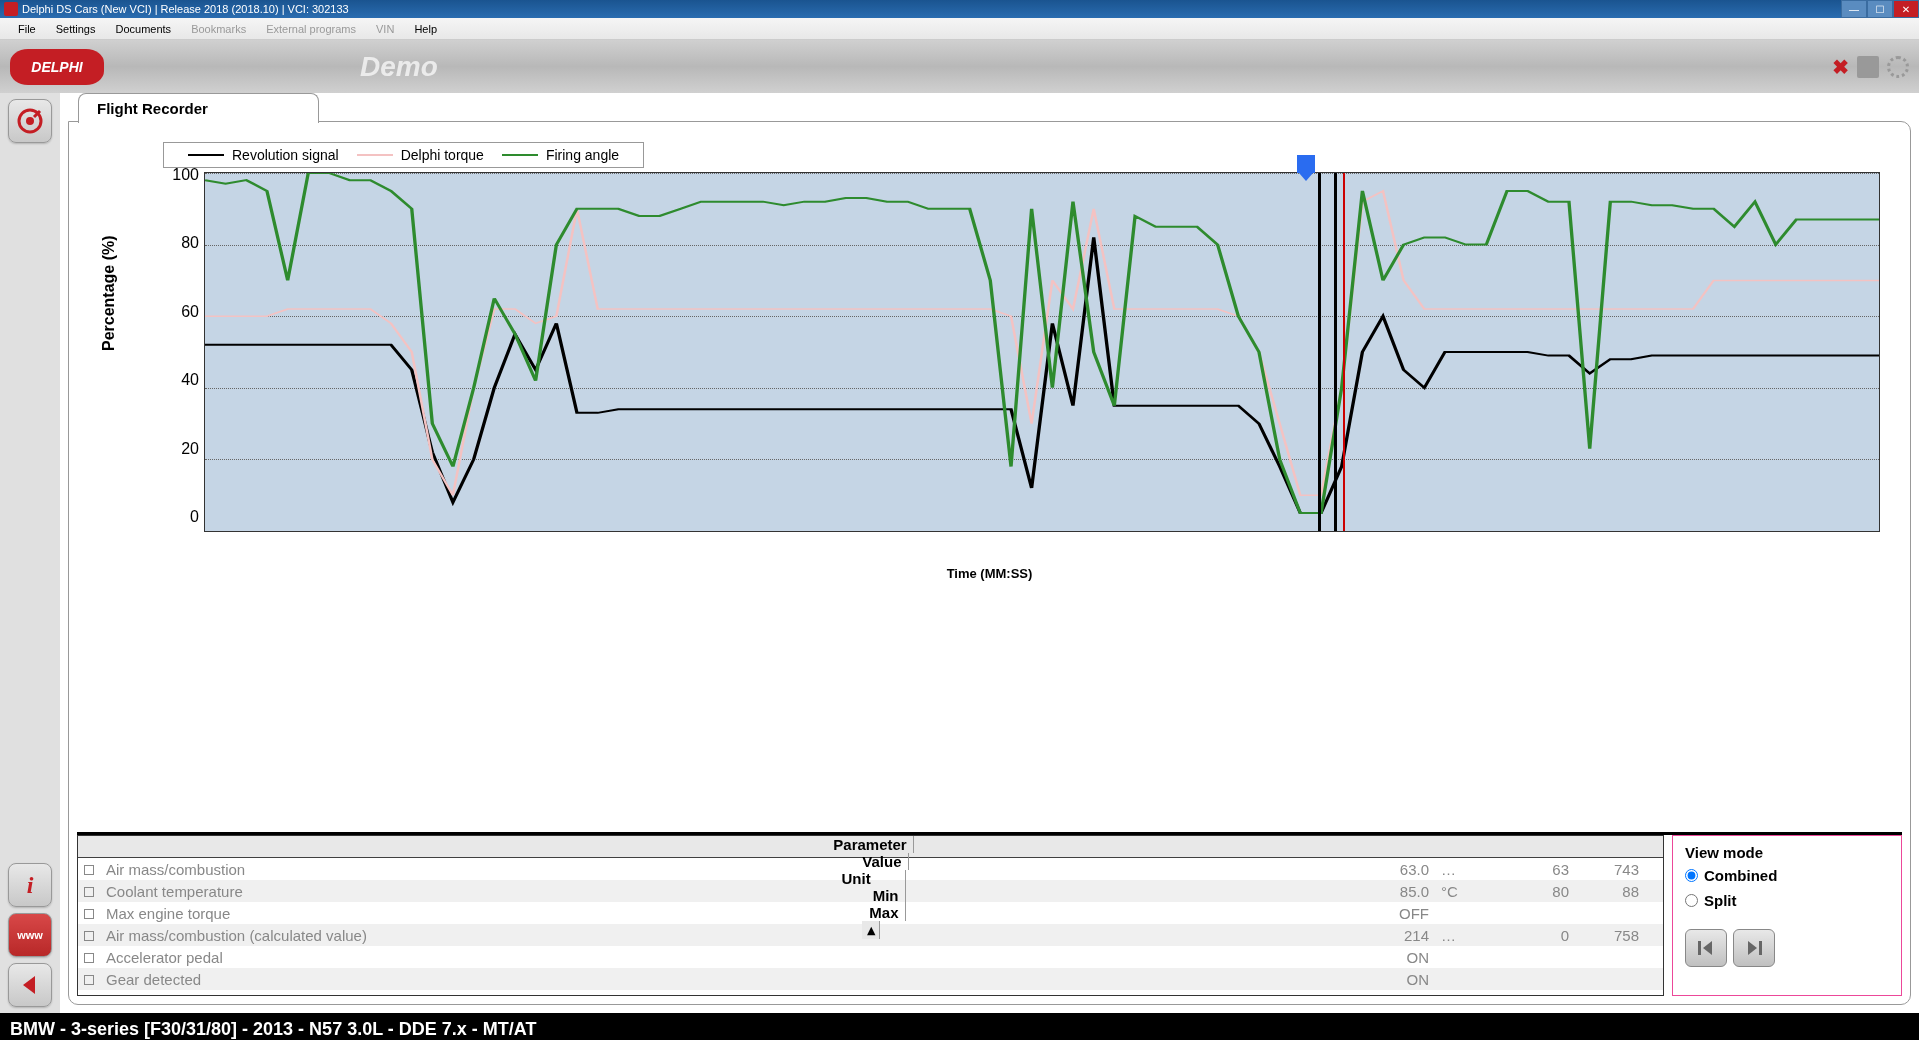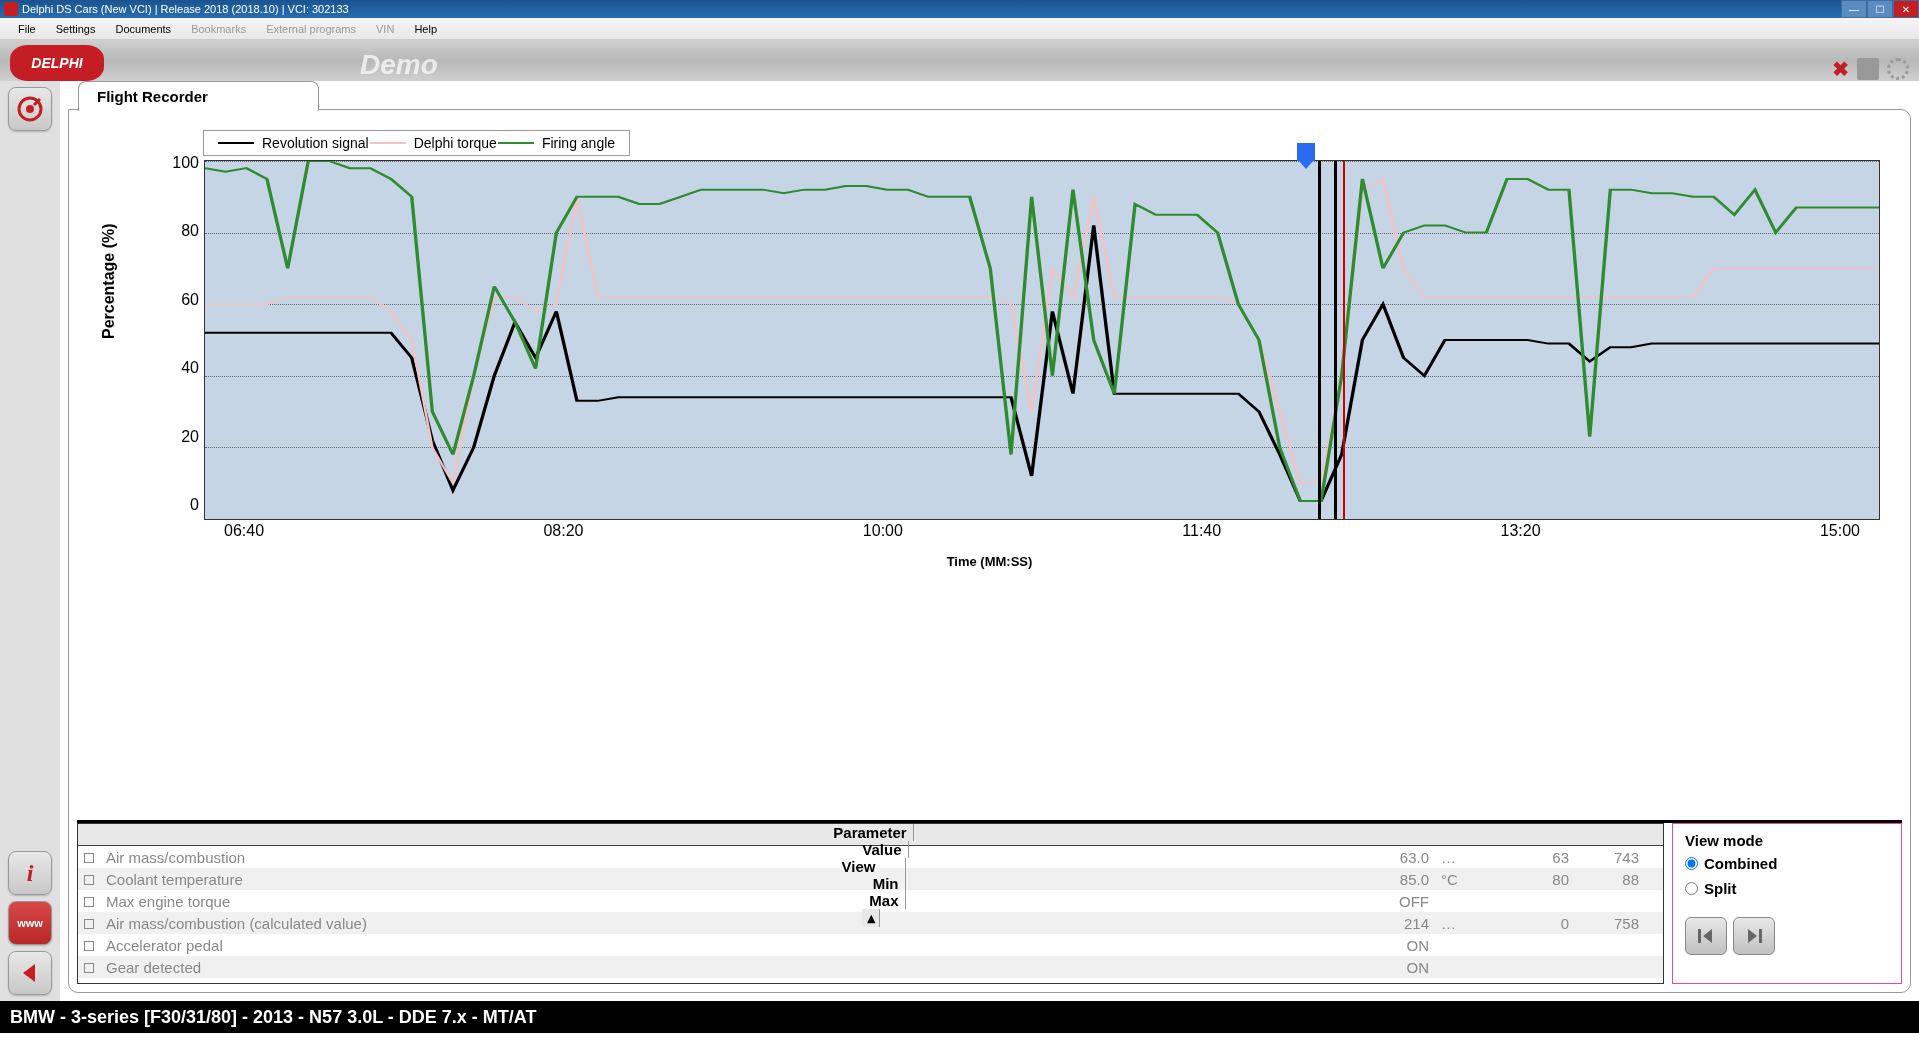--- a/index.html
+++ b/index.html
@@ -8,21 +8,21 @@
 .titlebar { height: 18px; background: linear-gradient(#1a5490, #2a6cb0); display: flex; align-items: center; padding: 0 4px; color: #fff; font-size: 11px; position: relative; }
 .titlebar-icon { width: 14px; height: 14px; background: #c41e24; border-radius: 2px; margin-right: 4px; }
 .win-buttons { position: absolute; right: 0; top: 0; display: flex; }
 .win-btn { width: 26px; height: 18px; background: #5a8cc0; border: 1px solid #3a6ca0; display: flex; align-items: center; justify-content: center; font-size: 10px; color: #fff; cursor: pointer; }
 .win-btn.close { background: #c41e24; }
 
 .menubar { height: 22px; background: linear-gradient(#f5f5f5, #e8e8e8); display: flex; align-items: center; padding: 0 8px; font-size: 11px; border-bottom: 1px solid #ccc; }
 .menu-item { padding: 2px 10px; cursor: pointer; }
 .menu-item.disabled { color: #999; }
 
-.header-strip { height: 41px; background: linear-gradient(#d0d0d0, #b8b8b8, #d0d0d0); display: flex; align-items: flex-end; position: relative; }
+.header-strip { height: 53px; background: linear-gradient(#d0d0d0, #b8b8b8, #d0d0d0); display: flex; align-items: center; position: relative; }
 .logo { width: 94px; height: 36px; background: #c41e24; border-radius: 18px/14px; margin-left: 10px; display: flex; align-items: center; justify-content: center; color: #fff; font-weight: bold; font-size: 14px; font-style: italic; }
 .demo-text { position: absolute; left: 360px; font-size: 28px; font-style: italic; color: rgba(255,255,255,0.7); font-weight: bold; }
 .header-icons { position: absolute; right: 10px; display: flex; gap: 8px; align-items: center; }
 .hdr-close { color: #c41e24; font-size: 20px; font-weight: bold; cursor: pointer; }
 .hdr-ico { width: 22px; height: 22px; background: #999; border-radius: 2px; }
 .hdr-gear { width: 22px; height: 22px; border: 3px dotted #999; border-radius: 50%; }
 
 .main-area { display: flex; height: 920px; }
 .left-bar { width: 60px; background: #e0e0e0; display: flex; flex-direction: column; justify-content: space-between; padding: 6px 0; }
 .left-top, .left-bottom { display: flex; flex-direction: column; gap: 6px; align-items: center; }
@@ -30,21 +30,21 @@
 .sq-btn.red svg { color: #c41e24; }
 .sq-btn.info { color: #c41e24; font-size: 24px; font-weight: bold; font-family: Georgia, serif; font-style: italic; }
 .sq-btn.www { color: #fff; background: linear-gradient(#d84848, #b82828); font-size: 11px; font-weight: bold; }
 .sq-btn.back svg { color: #c41e24; }
 
 .content { flex: 1; background: #fff; position: relative; }
 .tab-label { position: absolute; top: 0; left: 18px; background: #fff; border: 1px solid #999; border-bottom: none; border-radius: 8px 8px 0 0; padding: 6px 110px 6px 18px; font-size: 15px; font-weight: bold; z-index: 2; }
 .content-panel { position: absolute; top: 28px; left: 8px; right: 8px; bottom: 8px; border: 1px solid #999; border-radius: 0 10px 10px 10px; background: #fff; }
 
 .chart-wrap { position: absolute; top: 20px; left: 30px; right: 30px; height: 480px; }
-.legend { display: flex; gap: 1px; border: 1px solid #999; background: #fff; padding: 4px 14px; font-size: 14px; margin-left: 104px; width: fit-content; }
+.legend { display: flex; gap: 18px; border: 1px solid #999; background: #fff; padding: 4px 24px; font-size: 14px; margin-left: 64px; width: fit-content; }
 .legend-item { display: flex; align-items: center; gap: 8px; }
 .legend-line { width: 36px; height: 2px; }
 .plot-area { position: relative; margin-top: 4px; height: 360px; margin-left: 105px; background: #c5d5e5; border: 1px solid #333; }
 .plot-area svg { position: absolute; top: 0; left: 0; width: 100%; height: 100%; }
 .yaxis { position: absolute; left: 60px; top: 24px; height: 360px; display: flex; flex-direction: column; justify-content: space-between; font-size: 16px; text-align: right; width: 40px; }
 .ylabel { position: absolute; left: 10px; top: 200px; transform: rotate(-90deg); transform-origin: left center; font-size: 16px; font-weight: bold; }
 .xaxis { position: absolute; left: 105px; right: 0; top: 392px; display: flex; justify-content: space-between; font-size: 16px; padding: 0 20px; }
 .xlabel { position: absolute; left: 50%; top: 424px; transform: translateX(-50%); font-size: 13px; font-weight: bold; }
 .grid-h { position: absolute; left: 0; right: 0; border-top: 1px dotted #666; }
 .cursor-v { position: absolute; top: 0; bottom: 0; width: 3px; background: #000; }
@@ -170,38 +170,30 @@
           <svg id="plot-svg" viewBox="0 0 1000 360" preserveAspectRatio="none">
               <polyline points="0.0,172.8 12.3,172.8 24.7,172.8 37.0,172.8 49.4,172.8 61.7,172.8 74.1,172.8 86.4,172.8 98.8,172.8 111.1,172.8 123.5,198.0 135.8,280.8 148.1,331.2 160.5,288.0 172.8,216.0 185.2,162.0 197.5,198.0 209.9,151.2 222.2,241.2 234.6,241.2 246.9,237.6 259.3,237.6 271.6,237.6 284.0,237.6 296.3,237.6 308.6,237.6 321.0,237.6 333.3,237.6 345.7,237.6 358.0,237.6 370.4,237.6 382.7,237.6 395.1,237.6 407.4,237.6 419.8,237.6 432.1,237.6 444.4,237.6 456.8,237.6 469.1,237.6 481.5,237.6 493.8,316.8 506.2,151.2 518.5,234.0 530.9,64.8 543.2,234.0 555.6,234.0 567.9,234.0 580.2,234.0 592.6,234.0 604.9,234.0 617.3,234.0 629.6,252.0 642.0,295.2 654.3,342.0 666.7,342.0 679.0,295.2 691.4,180.0 703.7,144.0 716.0,198.0 728.4,216.0 740.7,180.0 753.1,180.0 765.4,180.0 777.8,180.0 790.1,180.0 802.5,183.6 814.8,183.6 827.2,201.6 839.5,187.2 851.9,187.2 864.2,183.6 876.5,183.6 888.9,183.6 901.2,183.6 913.6,183.6 925.9,183.6 938.3,183.6 950.6,183.6 963.0,183.6 975.3,183.6 987.7,183.6 1000.0,183.6" fill="none" stroke="#000000" stroke-width="2"></polyline>
               <polyline points="0.0,144.0 12.3,144.0 24.7,144.0 37.0,144.0 49.4,136.8 61.7,136.8 74.1,136.8 86.4,136.8 98.8,136.8 111.1,151.2 123.5,180.0 135.8,288.0 148.1,324.0 160.5,216.0 172.8,136.8 185.2,136.8 197.5,151.2 209.9,144.0 222.2,36.0 234.6,136.8 246.9,136.8 259.3,136.8 271.6,136.8 284.0,136.8 296.3,136.8 308.6,136.8 321.0,136.8 333.3,136.8 345.7,136.8 358.0,136.8 370.4,136.8 382.7,136.8 395.1,136.8 407.4,136.8 419.8,136.8 432.1,136.8 444.4,136.8 456.8,136.8 469.1,136.8 481.5,144.0 493.8,252.0 506.2,108.0 518.5,136.8 530.9,36.0 543.2,136.8 555.6,136.8 567.9,136.8 580.2,136.8 592.6,136.8 604.9,136.8 617.3,144.0 629.6,180.0 642.0,252.0 654.3,324.0 666.7,324.0 679.0,216.0 691.4,28.8 703.7,18.0 716.0,108.0 728.4,136.8 740.7,136.8 753.1,136.8 765.4,136.8 777.8,136.8 790.1,136.8 802.5,136.8 814.8,136.8 827.2,136.8 839.5,136.8 851.9,136.8 864.2,136.8 876.5,136.8 888.9,136.8 901.2,108.0 913.6,108.0 925.9,108.0 938.3,108.0 950.6,108.0 963.0,108.0 975.3,108.0 987.7,108.0 1000.0,108.0" fill="none" stroke="#f4c2c2" stroke-width="1.5"></polyline>
               <polyline points="0.0,7.2 12.3,10.8 24.7,7.2 37.0,18.0 49.4,108.0 61.7,0.0 74.1,0.0 86.4,7.2 98.8,7.2 111.1,18.0 123.5,36.0 135.8,252.0 148.1,295.2 160.5,216.0 172.8,126.0 185.2,162.0 197.5,208.8 209.9,72.0 222.2,36.0 234.6,36.0 246.9,36.0 259.3,43.2 271.6,43.2 284.0,36.0 296.3,28.8 308.6,28.8 321.0,28.8 333.3,28.8 345.7,32.4 358.0,28.8 370.4,28.8 382.7,25.2 395.1,25.2 407.4,28.8 419.8,28.8 432.1,36.0 444.4,36.0 456.8,36.0 469.1,108.0 481.5,295.2 493.8,36.0 506.2,216.0 518.5,28.8 530.9,180.0 543.2,234.0 555.6,43.2 567.9,54.0 580.2,54.0 592.6,54.0 604.9,72.0 617.3,144.0 629.6,180.0 642.0,288.0 654.3,342.0 666.7,342.0 679.0,216.0 691.4,18.0 703.7,108.0 716.0,72.0 728.4,64.8 740.7,64.8 753.1,72.0 765.4,72.0 777.8,18.0 790.1,18.0 802.5,28.8 814.8,28.8 827.2,277.2 839.5,28.8 851.9,28.8 864.2,32.4 876.5,32.4 888.9,36.0 901.2,36.0 913.6,54.0 925.9,28.8 938.3,72.0 950.6,46.8 963.0,46.8 975.3,46.8 987.7,46.8 1000.0,46.8" fill="none" stroke="#2e8b2e" stroke-width="2"></polyline>
             </svg>
           <div class="marker" id="marker" style="left: calc(65.8% - 9px);"></div>
           <div class="cursor-v" id="cursor1" style="left: 66.5%;"></div>
           <div class="cursor-v" id="cursor1b" style="margin-left: 16px; left: 66.5%;"></div>
           <div class="cursor-r" id="cursor2" style="left: 68%;"></div>
         </div>
-        <div class="xaxis">
-          <span>06:40</span>
-          <span>08:20</span>
-          <span>10:00</span>
-          <span>11:40</span>
-          <span>13:20</span>
-          <span>15:00</span>
-        </div>
         <div class="xlabel">Time (MM:SS)</div>
       </div>
 
       <div class="bottom-panel">
         <div class="param-table">
           <div class="pt-head">
             <div class="col-chk"></div>
             <div class="col-param">Parameter</div>
             <div class="col-val">Value</div>
-            <div class="col-unit">View</div>
+            <div class="col-unit">Unit</div>
             <div class="col-min">Min</div>
             <div class="col-max">Max</div>
             <div class="col-scroll" style="text-align:center">▴</div>
           </div>
           <div id="table-body">
               <div class="pt-row">
                 <div class="col-chk"><span class="chk"></span></div>
                 <div class="col-param">Air mass/combustion</div>
                 <div class="col-val">63.0</div>
                 <div class="col-unit">…</div>

